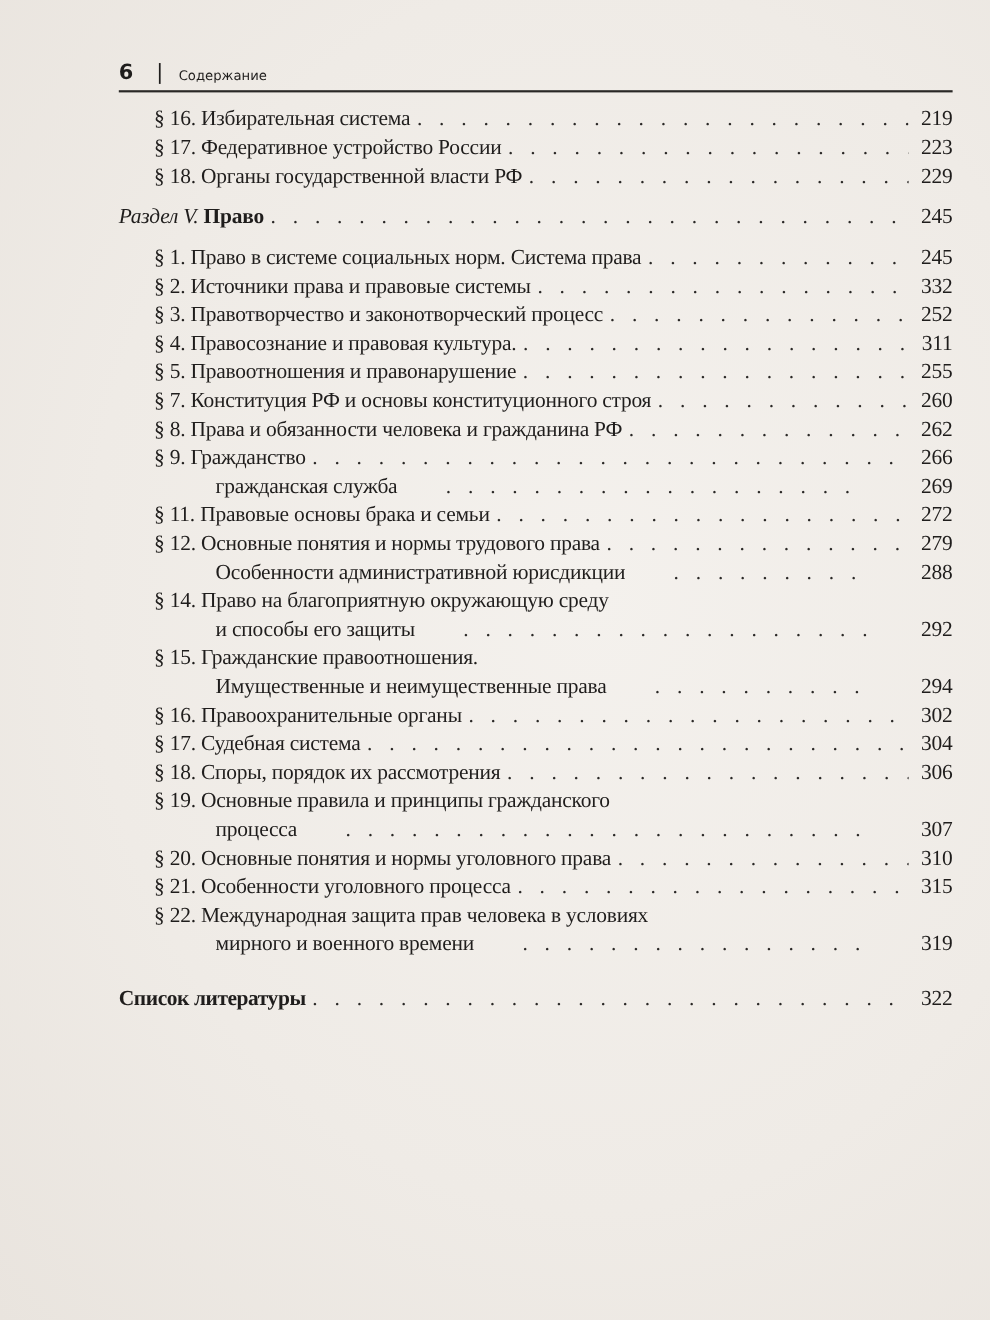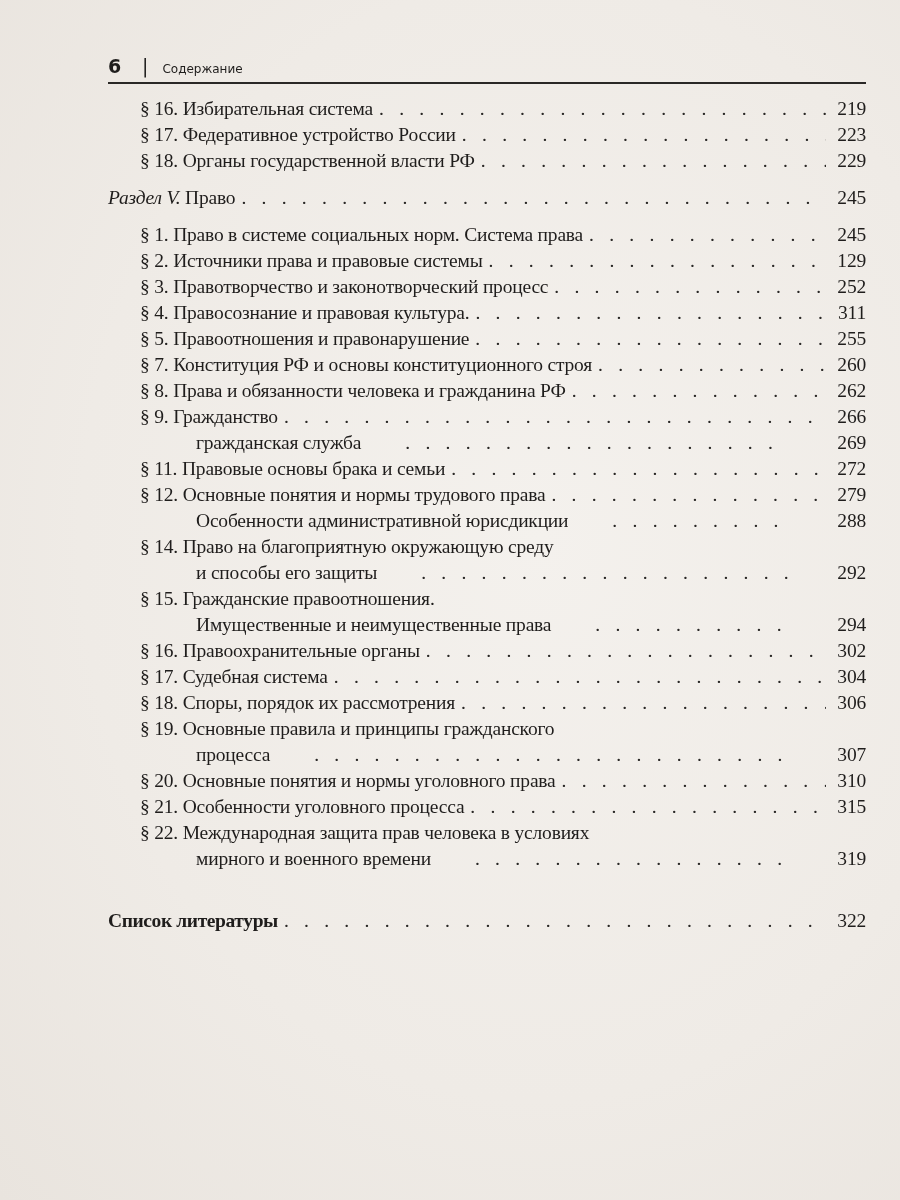--- a/index.html
+++ b/index.html
@@ -85,24 +85,24 @@
   }
   .entry .dots::before {
     content: ". . . . . . . . . . . . . . . . . . . . . . . . . . . . . . . . . . . . . . . . . . . . . . . . . . . . . . . . . . . . . . . . . . . . . . . . . . . . . . . . . . . . . . . . . . . . . . . . . . . . . . . . . . . . . . . . . . . . . . . .";
   }
   .entry .page-no {
     white-space: nowrap;
     text-align: right;
     min-width: 34px;
   }
   .part-heading .italic { font-style: italic; }
-  .part-heading .bold { font-weight: normal; margin-top: 41px; }
+  .part-heading .bold { font-weight: bold; margin-top: 41px; }
   .bib .bold { font-weight: bold; letter-spacing: -0.4px; }
   .gap-part { margin-top: 11px; margin-bottom: 11px; }
-  .gap-bib { margin-top: 36px; }
+  .gap-bib { margin-top: 24px; }
 </style>
 </head>
 <body>
 
 <div class="page">
 
   <div class="header">
     <span class="pagenum">6</span>
     <span class="sep">|</span>
     <span class="title">Содержание</span>
@@ -149,21 +149,21 @@
           <div class="line">
             <span class="text">§ 1. Право в системе социальных норм. Система права</span>
             <span class="dots"></span>
             <span class="page-no">245</span>
           </div>
         </div>
         <div class="entry section">
           <div class="line">
             <span class="text">§ 2. Источники права и правовые системы</span>
             <span class="dots"></span>
-            <span class="page-no">129</span>
+            <span class="page-no">332</span>
           </div>
         </div>
         <div class="entry section">
           <div class="line">
             <span class="text">§ 3. Правотворчество и законотворческий процесс</span>
             <span class="dots"></span>
             <span class="page-no">252</span>
           </div>
         </div>
         <div class="entry section">

